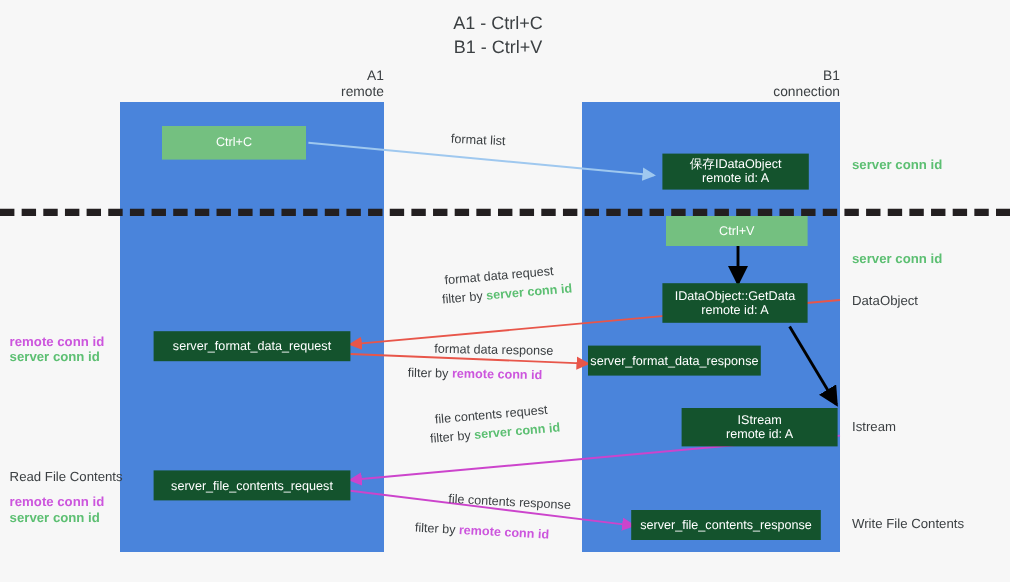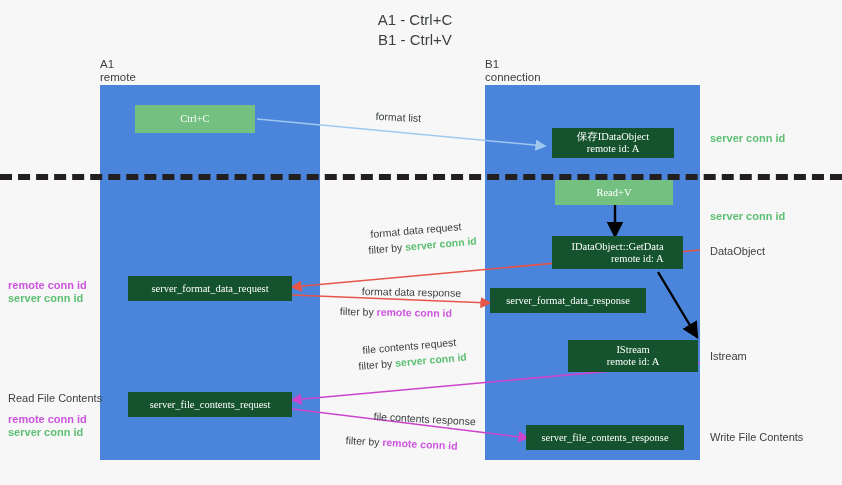--- a/index.html
+++ b/index.html
@@ -4,29 +4,29 @@
 <style>
   html,body{margin:0;padding:0;}
   body{width:842px;height:485px;background:#f7f7f7;position:relative;
        font-family:"Liberation Sans",sans-serif;overflow:hidden;}
   .stage{position:absolute;inset:0;}
 
   .title{position:absolute;left:0;right:12px;top:10px;text-align:center;
          font-size:15px;color:#3c4043;line-height:20px;white-space:pre;}
 
   .lane{position:absolute;background:#4a84db;}
-  .lane-head{position:absolute;text-align:left;font-size:11.5px;
+  .lane-head{position:absolute;text-align:right;font-size:11.5px;
              color:#3c4043;line-height:13px;white-space:pre;}
 
   .dashline{position:absolute;left:0;right:0;top:174px;height:0;
             border-top:6px dashed #231f20;}
 
   .box{position:absolute;display:flex;align-items:center;justify-content:center;
        text-align:center;color:#fff;font-size:10.5px;line-height:12px;
-       white-space:pre;box-sizing:border-box;padding:10px;font-family:Liberation Serif, serif;}
+       white-space:pre;box-sizing:border-box;padding:10px;}
   .box.green{background:#74c080;}
   .box.orange{background:#14532d;}
 
   .side{position:absolute;font-size:11px;line-height:13px;white-space:pre;}
   .side.dark{color:#3c4043;}
   .green-t{color:#5cbf72;font-weight:bold;}
   .magenta-t{color:#cc55dd;font-weight:bold;}
 
   .edge-lbl{position:absolute;font-size:10.5px;color:#3c4043;
             line-height:13px;white-space:nowrap;transform-origin:0 0;}
@@ -80,24 +80,24 @@
   </svg>
 
   <div class="dashline"></div>
 
   <div class="box green" style="left:135px;top:105px;width:120px;height:28px;">Ctrl+C</div>
   <div class="box orange" style="left:128px;top:392px;width:164px;height:25px;">server_file_contents_request</div>
   <div class="box orange" style="left:128px;top:276px;width:164px;height:25px;">server_format_data_request</div>
 
   <div class="box orange" style="left:552px;top:128px;width:122px;height:30px;">保存IDataObject
 remote id: A</div>
-  <div class="box green" style="left:555px;top:180px;width:118px;height:25px;">Read+V</div>
-  <div class="box orange" style="left:552px;top:236px;width:131px;height:33px;text-align:right;">IDataObject::GetData
+  <div class="box green" style="left:555px;top:180px;width:118px;height:25px;">Ctrl+V</div>
+  <div class="box orange" style="left:552px;top:236px;width:121px;height:33px;">IDataObject::GetData
 remote id: A</div>
-  <div class="box orange" style="left:490px;top:288px;width:156px;height:25px;">server_format_data_response</div>
+  <div class="box orange" style="left:490px;top:288px;width:144px;height:25px;">server_format_data_response</div>
   <div class="box orange" style="left:568px;top:340px;width:130px;height:32px;">IStream
 remote id: A</div>
   <div class="box orange" style="left:526px;top:425px;width:158px;height:25px;text-align:right;">server_file_contents_response</div>
 
   <div class="edge-lbl" style="left:376px;top:110px;transform:rotate(2.5deg);">format list</div>
 
   <div class="edge-lbl" style="left:370px;top:228px;transform:rotate(-5deg);">format data request</div>
   <div class="edge-lbl" style="left:368px;top:244px;transform:rotate(-5deg);">
     <span>filter by </span><span class="green-t">server conn id</span>
   </div>

